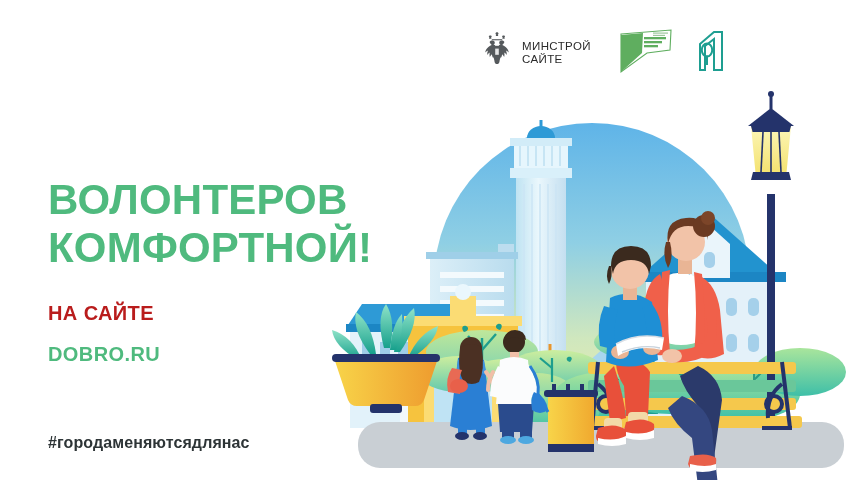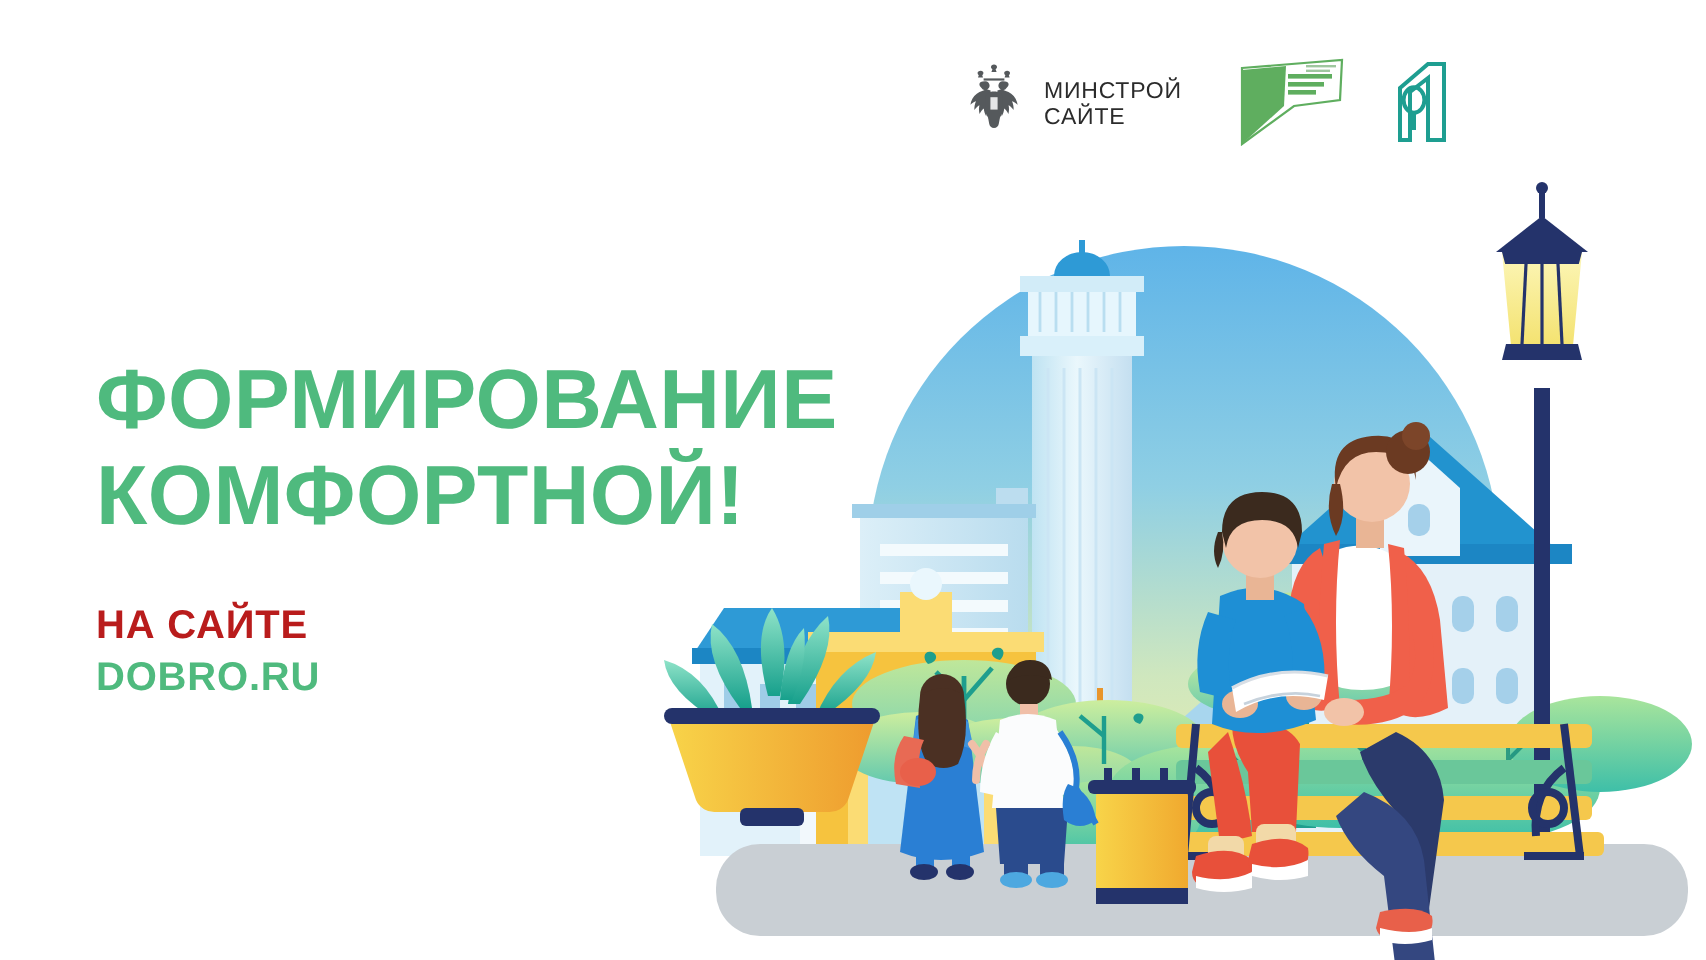--- a/index.html
+++ b/index.html
@@ -26,21 +26,21 @@
   .kgs-text .strong{font-weight:bold;color:#222;}
 
   
   .headline{position:absolute;left:48px;top:176px;width:380px;
             color:#4FBA7E;font-weight:bold;font-size:42px;line-height:1.14;
             letter-spacing:.2px;}
   .headline .l2{display:block;}
 
   .sub{position:absolute;left:48px;top:302px;}
   .sub-line1{font-size:20px;font-weight:bold;color:#b91c1c;letter-spacing:.4px;}
-  .sub-line2{font-size:20px;font-weight:bold;color:#4FBA7E;letter-spacing:.4px;margin-top:3px;}
+  .sub-line2{font-size:20px;font-weight:bold;color:#4FBA7E;letter-spacing:.4px;margin-top:18px;}
 
   .hashtag{position:absolute;left:48px;top:434px;font-size:16px;
            font-weight:bold;color:#2d3436;letter-spacing:.1px;}
 
   
   .art{position:absolute;left:330px;top:66px;width:523px;height:414px;}
   .art svg{display:block;width:100%;height:100%;}
 </style>
 </head>
 <body>
@@ -100,29 +100,30 @@
         <svg width="28" height="42" viewBox="0 0 28 42" aria-hidden="true">
           <path d="M3 14 L17 2 L25 2 L25 40 L17 40 L17 9 L8 16 L8 40 L3 40 Z" fill="none" stroke="#1E9E91" stroke-width="2"></path>
           <ellipse cx="10" cy="20" rx="5.2" ry="6.4" fill="none" stroke="#1E9E91" stroke-width="2"></ellipse>
           <path d="M10 25.5 L10 35" stroke="#1E9E91" stroke-width="2"></path>
         </svg>
       </span>
     </div>
   </div>
 
   <div class="headline">
-    <span class="l1">ФОРМИРОВАНИЕ</span>
+    <span class="l1">ВОЛОНТЕРОВ</span>
     <span class="l2">КОМФОРТНОЙ!</span>
   </div>
 
   <div class="sub">
     <div class="sub-line1">НА САЙТЕ</div>
     <div class="sub-line2">DOBRO.RU</div>
   </div>
 
+  <div class="hashtag">#городаменяютсядлянас</div>
 
   <div class="art">
     <svg viewBox="0 0 523 414" aria-hidden="true">
       <defs>
         <linearGradient id="skyCircle" x1="0" y1="0" x2="0" y2="1">
           <stop offset="0%" stop-color="#5FB4E8"></stop>
           <stop offset="38%" stop-color="#8FCFE4"></stop>
           <stop offset="68%" stop-color="#CFE7BE"></stop>
           <stop offset="100%" stop-color="#F5F0A6"></stop>
         </linearGradient>

